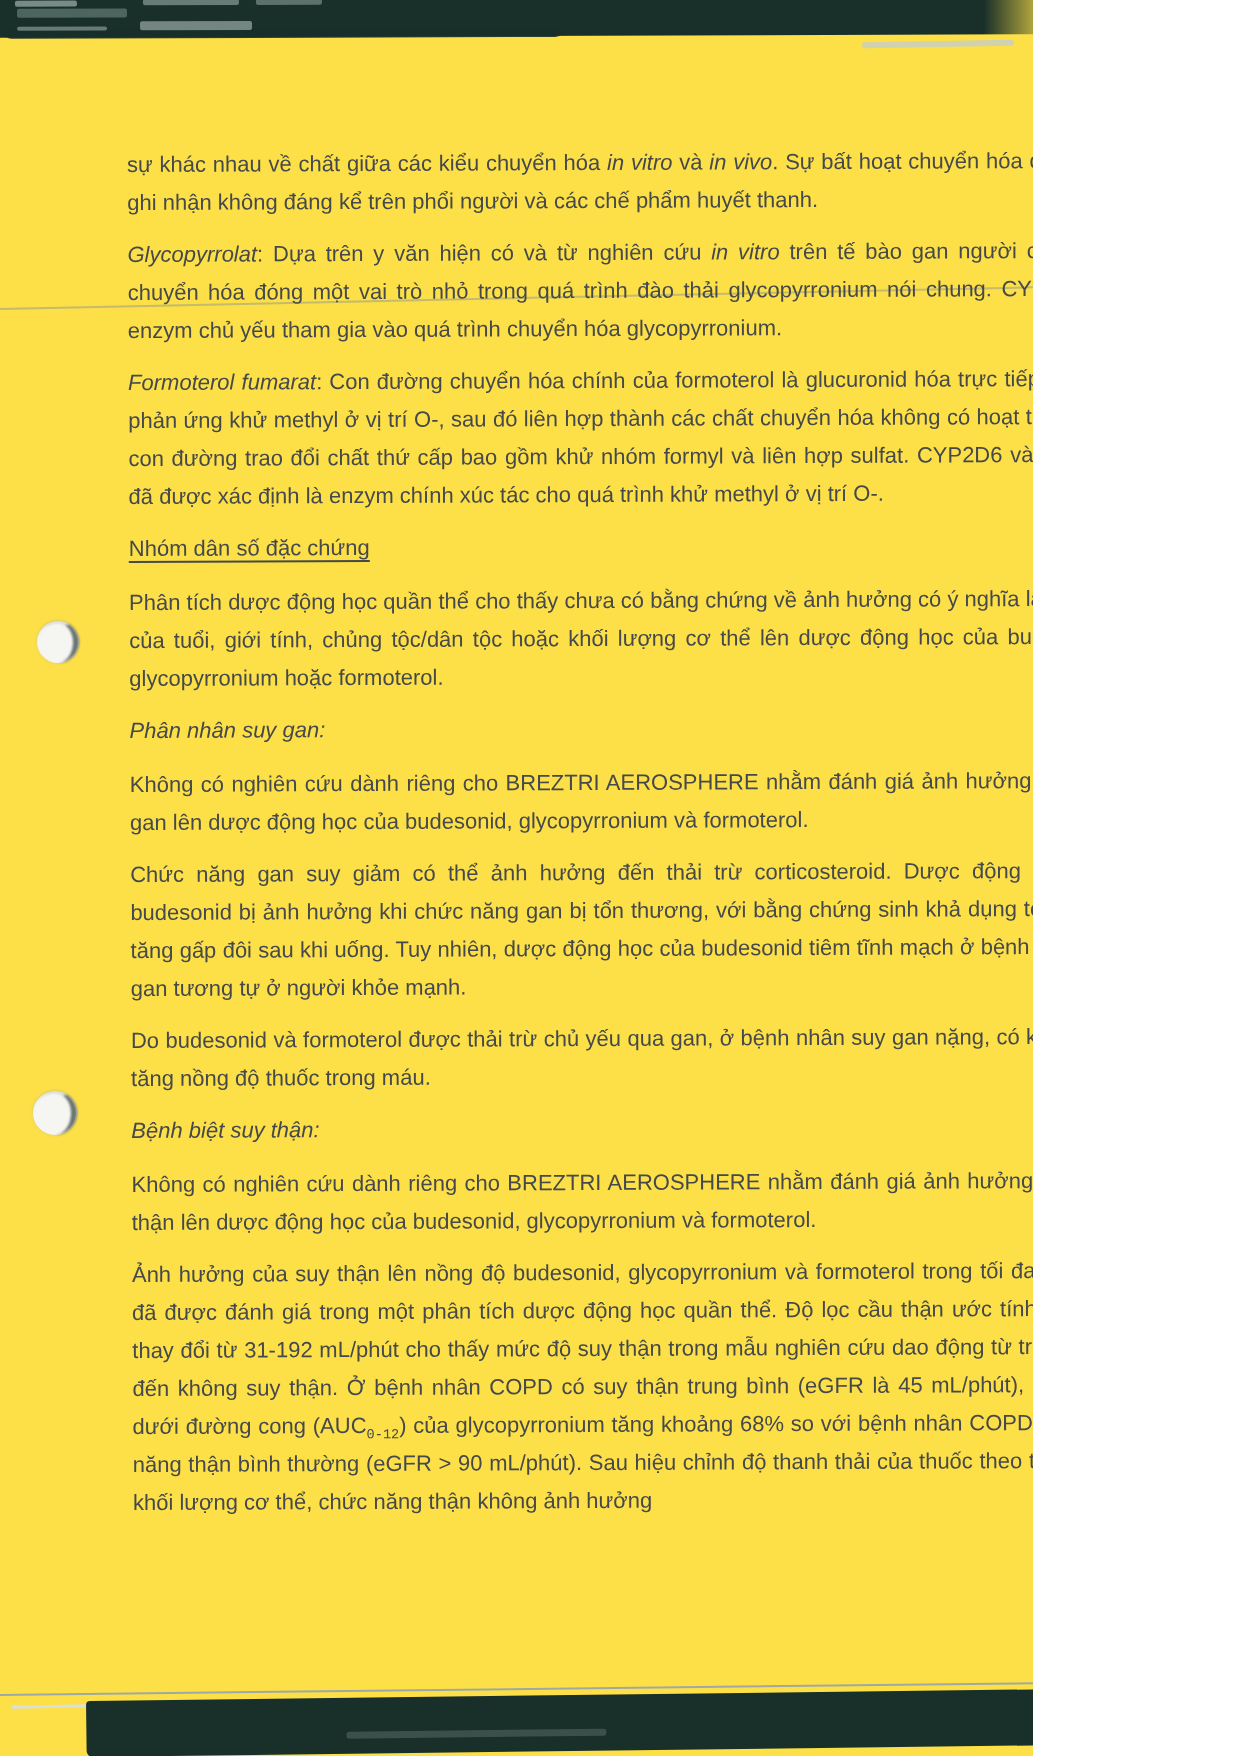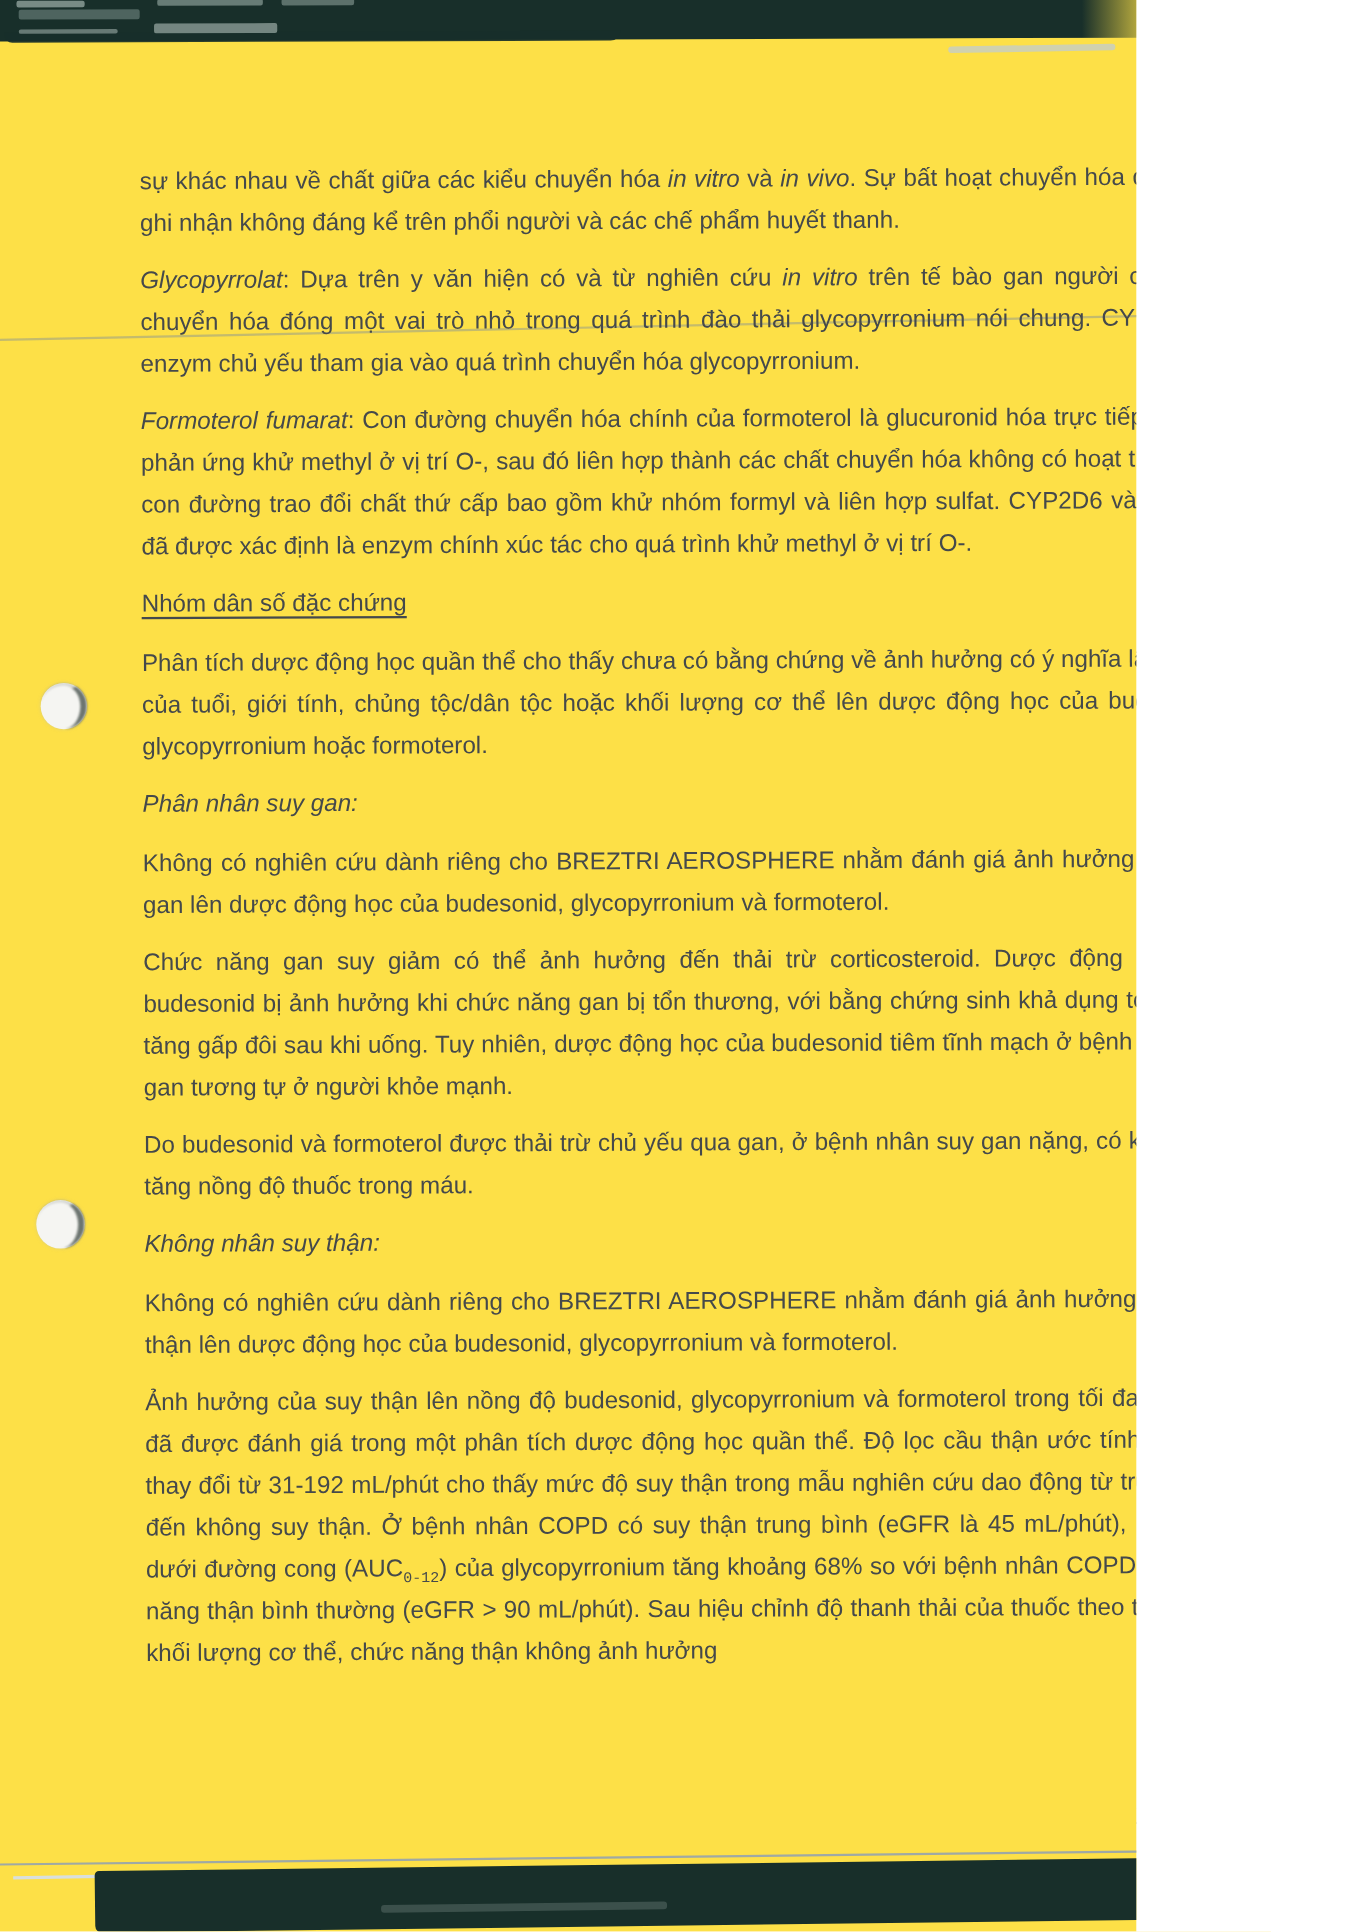--- a/index.html
+++ b/index.html
@@ -144,21 +144,21 @@
   <div class="text-block">
       <p class="para body"><span>sự khác nhau về chất giữa các kiểu chuyển hóa </span><i>in vitro</i><span> và </span><i>in vivo</i><span>. Sự bất hoạt chuyển hóa đã được ghi nhận không đáng kể trên phổi người và các chế phẩm huyết thanh.</span></p>
       <p class="para body"><i>Glycopyrrolat</i><span>: Dựa trên y văn hiện có và từ nghiên cứu </span><i>in vitro</i><span> trên tế bào gan người cho thấy chuyển hóa đóng một vai trò nhỏ trong quá trình đào thải glycopyrronium nói chung. CYP2D6 là enzym chủ yếu tham gia vào quá trình chuyển hóa glycopyrronium.</span></p>
       <p class="para body"><i>Formoterol fumarat</i><span>: Con đường chuyển hóa chính của formoterol là glucuronid hóa trực tiếp và qua phản ứng khử methyl ở vị trí O-, sau đó liên hợp thành các chất chuyển hóa không có hoạt tính. Các con đường trao đổi chất thứ cấp bao gồm khử nhóm formyl và liên hợp sulfat. CYP2D6 và CYP2C đã được xác định là enzym chính xúc tác cho quá trình khử methyl ở vị trí O-.</span></p>
       <p class="para heading-u"><span>Nhóm dân số đặc chứng</span></p>
       <p class="para body"><span>Phân tích dược động học quần thể cho thấy chưa có bằng chứng về ảnh hưởng có ý nghĩa lâm sàng của tuổi, giới tính, chủng tộc/dân tộc hoặc khối lượng cơ thể lên dược động học của budesonid, glycopyrronium hoặc formoterol.</span></p>
       <p class="para heading-i"><span>Phân nhân suy gan:</span></p>
       <p class="para body"><span>Không có nghiên cứu dành riêng cho BREZTRI AEROSPHERE nhằm đánh giá ảnh hưởng của suy gan lên dược động học của budesonid, glycopyrronium và formoterol.</span></p>
       <p class="para body"><span>Chức năng gan suy giảm có thể ảnh hưởng đến thải trừ corticosteroid. Dược động học của budesonid bị ảnh hưởng khi chức năng gan bị tổn thương, với bằng chứng sinh khả dụng toàn thân tăng gấp đôi sau khi uống. Tuy nhiên, dược động học của budesonid tiêm tĩnh mạch ở bệnh nhân xơ gan tương tự ở người khỏe mạnh.</span></p>
       <p class="para body"><span>Do budesonid và formoterol được thải trừ chủ yếu qua gan, ở bệnh nhân suy gan nặng, có khả năng tăng nồng độ thuốc trong máu.</span></p>
-      <p class="para heading-i"><span>Không nhân suy thận:</span></p>
+      <p class="para heading-i"><span>Bệnh biệt suy thận:</span></p>
       <p class="para body"><span>Không có nghiên cứu dành riêng cho BREZTRI AEROSPHERE nhằm đánh giá ảnh hưởng của suy thận lên dược động học của budesonid, glycopyrronium và formoterol.</span></p>
       <p class="para body"><span>Ảnh hưởng của suy thận lên nồng độ budesonid, glycopyrronium và formoterol trong tối đa 24 tuần đã được đánh giá trong một phân tích dược động học quần thể. Độ lọc cầu thận ước tính (eGFR) thay đổi từ 31-192 mL/phút cho thấy mức độ suy thận trong mẫu nghiên cứu dao động từ trung bình đến không suy thận. Ở bệnh nhân COPD có suy thận trung bình (eGFR là 45 mL/phút), diện tích dưới đường cong (AUC</span><sub>0-12</sub><span>) của glycopyrronium tăng khoảng 68% so với bệnh nhân COPD có chức năng thận bình thường (eGFR &gt; 90 mL/phút). Sau hiệu chỉnh độ thanh thải của thuốc theo tuổi hoặc khối lượng cơ thể, chức năng thận không ảnh hưởng</span></p>
     </div>
 
   <div class="pageno">23</div>
 
   <div class="bottom-streak"></div>
   <div class="bottom-line"></div>
   <div class="bottom-bar">
     <span class="bb-mark"></span>

